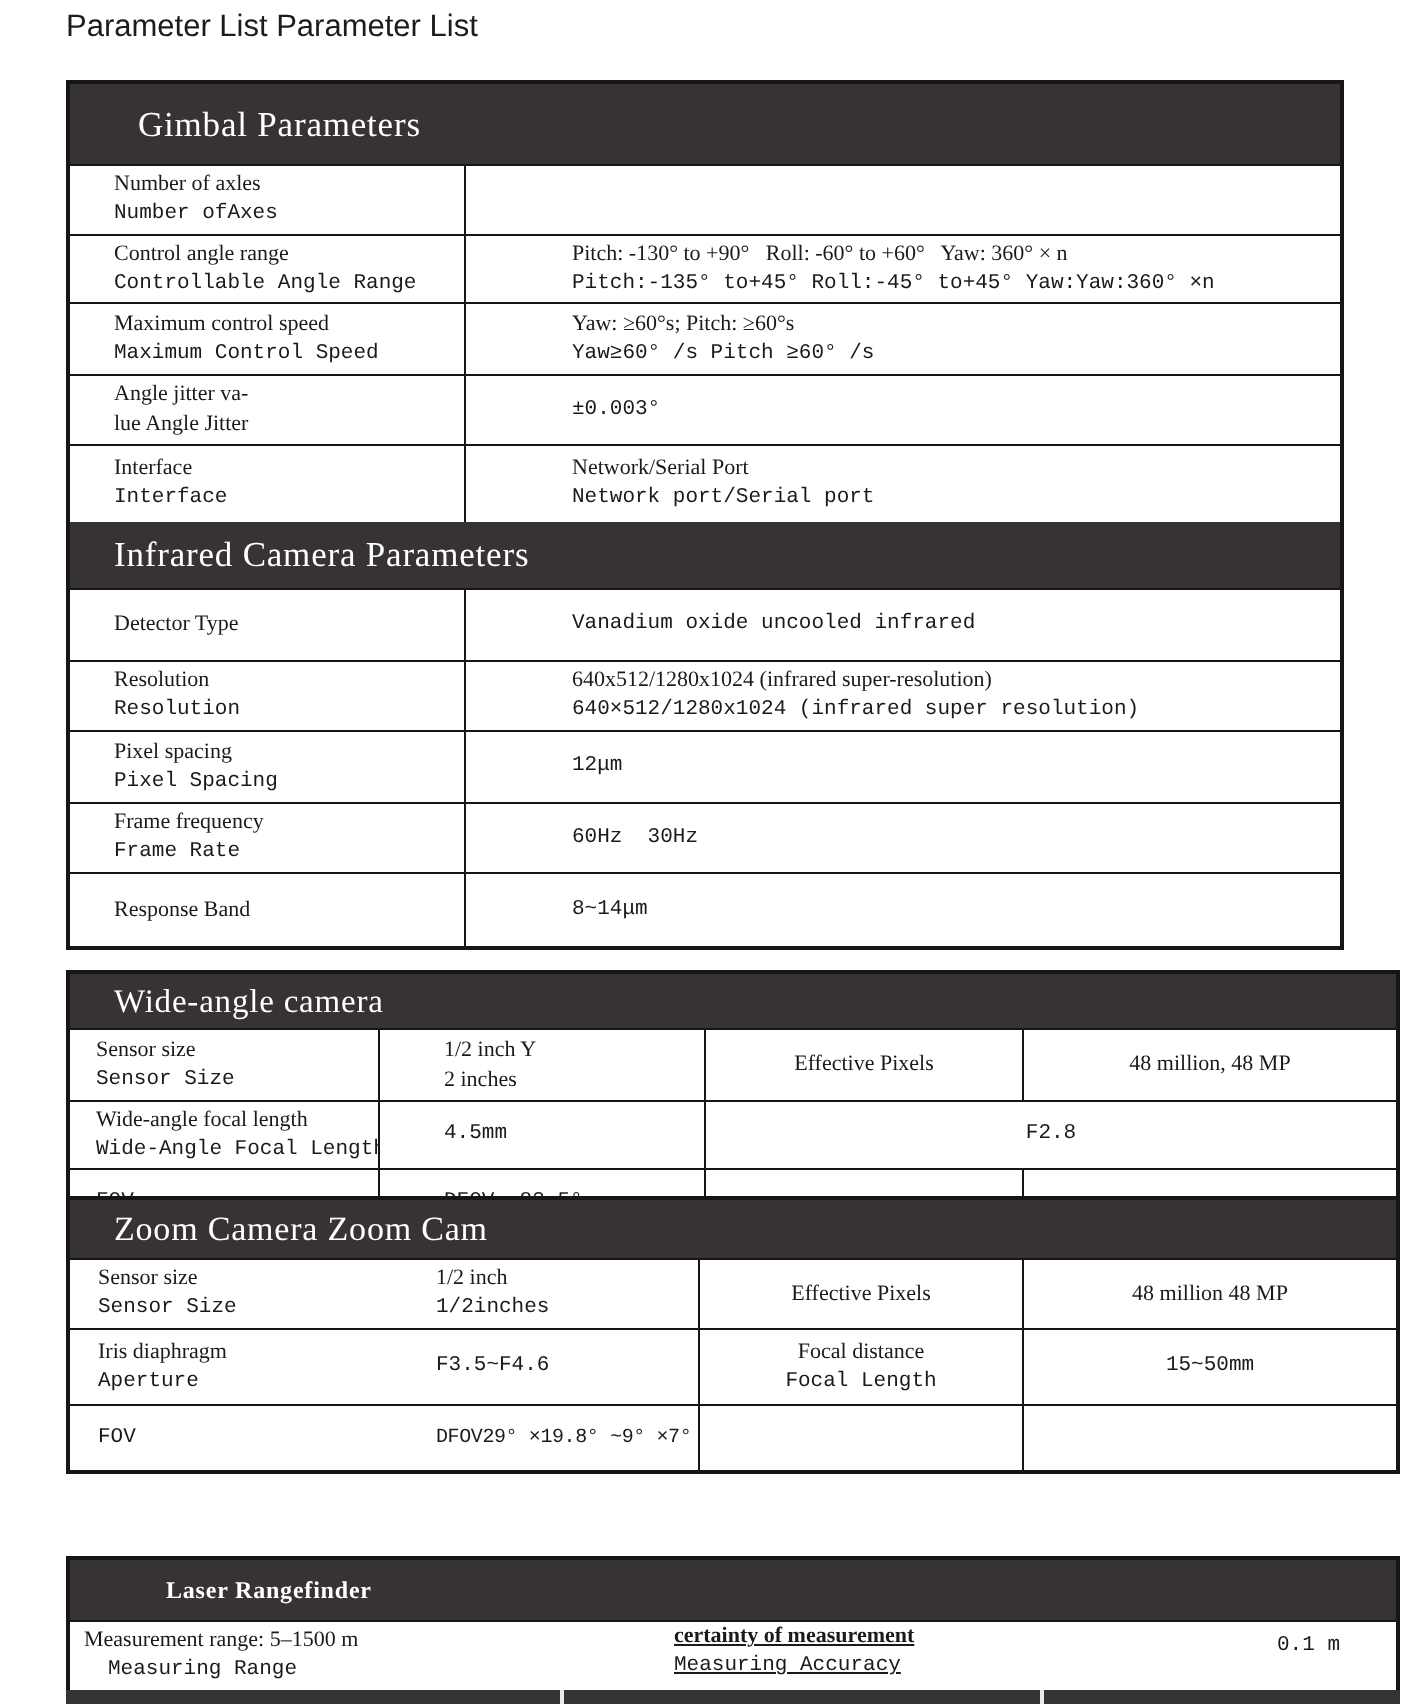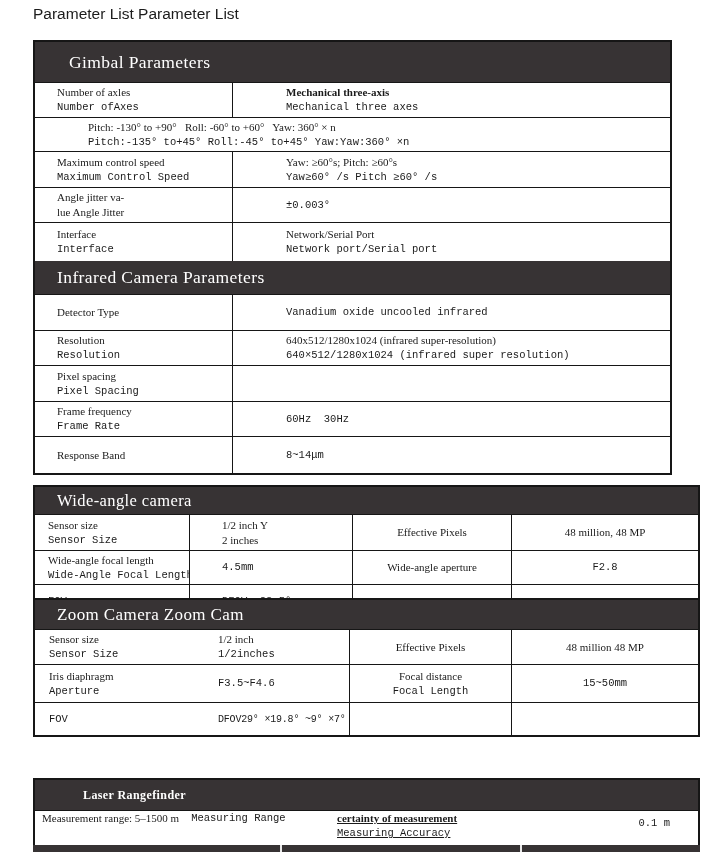--- a/index.html
+++ b/index.html
@@ -33,21 +33,21 @@
   .b-c2{width:163px;border-right:1px solid #161616;padding-left:32px;}
   .b-c3{width:159px;border-right:1px solid #161616;align-items:center;text-align:center;}
   .b-c4{flex:1;align-items:center;text-align:center;}
   
   .c-c1{width:175px;padding-left:14px;}
   .c-c2{width:140px;border-right:1px solid #161616;padding-left:8px;}
   .c-c3{width:162px;border-right:1px solid #161616;align-items:center;text-align:center;}
   .c-c4{flex:1;align-items:center;text-align:center;}
   
   .d-row{position:relative;height:35px;border-top:1px solid #161616;}
-  .d-c1{position:absolute;left:7px;top:0;bottom:0;display:flex;flex-direction:row;justify-content:center;}
+  .d-c1{position:absolute;left:7px;top:0;bottom:0;display:flex;flex-direction:column;justify-content:center;}
   .d-c1 .line + .line{margin-left:12px;}
   .d-c2{position:absolute;left:302px;top:0;bottom:0;display:flex;flex-direction:column;text-decoration:underline;}
   .d-c3{position:absolute;right:28px;top:5px;}
   .band{position:absolute;left:33px;top:845px;width:667px;height:7px;background:#373334;}
   .band .gap{position:absolute;top:0;bottom:0;width:2px;background:#e9e9e9;}
 </style>
 </head>
 <body>
 
 <div class="page">
@@ -56,27 +56,27 @@
   <div class="tbl tblA">
     <div class="hdr hdrA1">
       <span>Gimbal Parameters</span>
     </div>
 
     <div class="row" style="height:35px">
       <div class="cell a-label">
         <div class="line serif">Number of axles</div>
         <div class="line mono">Number ofAxes</div>
       </div>
-      <div class="cell a-val">
-        <div class="line serif bold">Mechanical three-axis</div>
-        <div class="line mono">Mechanical three axes</div>
-      </div>
     </div>
 
     <div class="row" style="height:34px">
+      <div class="cell a-label">
+        <div class="line serif">Control angle range</div>
+        <div class="line mono">Controllable Angle Range</div>
+      </div>
       <div class="cell a-val">
         <div class="line serif">Pitch: -130° to +90°   Roll: -60° to +60°   Yaw: 360° × n</div>
         <div class="line mono">Pitch:-135° to+45° Roll:-45° to+45° Yaw:Yaw:360° ×n</div>
       </div>
     </div>
 
     <div class="row" style="height:36px">
       <div class="cell a-label">
         <div class="line serif">Maximum control speed</div>
         <div class="line mono">Maximum Control Speed</div>
@@ -131,20 +131,24 @@
       <div class="cell a-val">
         <div class="line serif">640x512/1280x1024 (infrared super-resolution)</div>
         <div class="line mono">640×512/1280x1024 (infrared super resolution)</div>
       </div>
     </div>
 
     <div class="row" style="height:36px">
       <div class="cell a-label">
         <div class="line serif">Pixel spacing</div>
         <div class="line mono">Pixel Spacing</div>
+      </div>
+      <div class="cell a-val">
+        <div class="line mono">12μm</div>
+
       </div>
     </div>
 
     <div class="row" style="height:35px">
       <div class="cell a-label">
         <div class="line serif">Frame frequency</div>
         <div class="line mono">Frame Rate</div>
       </div>
       <div class="cell a-val">
         <div class="line mono">60Hz  30Hz</div>
@@ -188,23 +192,20 @@
 
     <div class="row" style="height:34px">
       <div class="cell b-c1">
         <div class="line serif">Wide-angle focal length</div>
         <div class="line mono">Wide-Angle Focal Length</div>
       </div>
       <div class="cell b-c2">
         <div class="line mono">4.5mm</div>
 
       </div>
-      <div class="cell b-c3">
-        <div class="line serif">Wide-angle aperture</div>
-      </div>
       <div class="cell b-c4">
         <div class="line mono">F2.8</div>
       </div>
     </div>
 
     <div class="row" style="height:34px">
       <div class="cell b-c1">
         <div class="line mono">FOV</div>
 
       </div>

